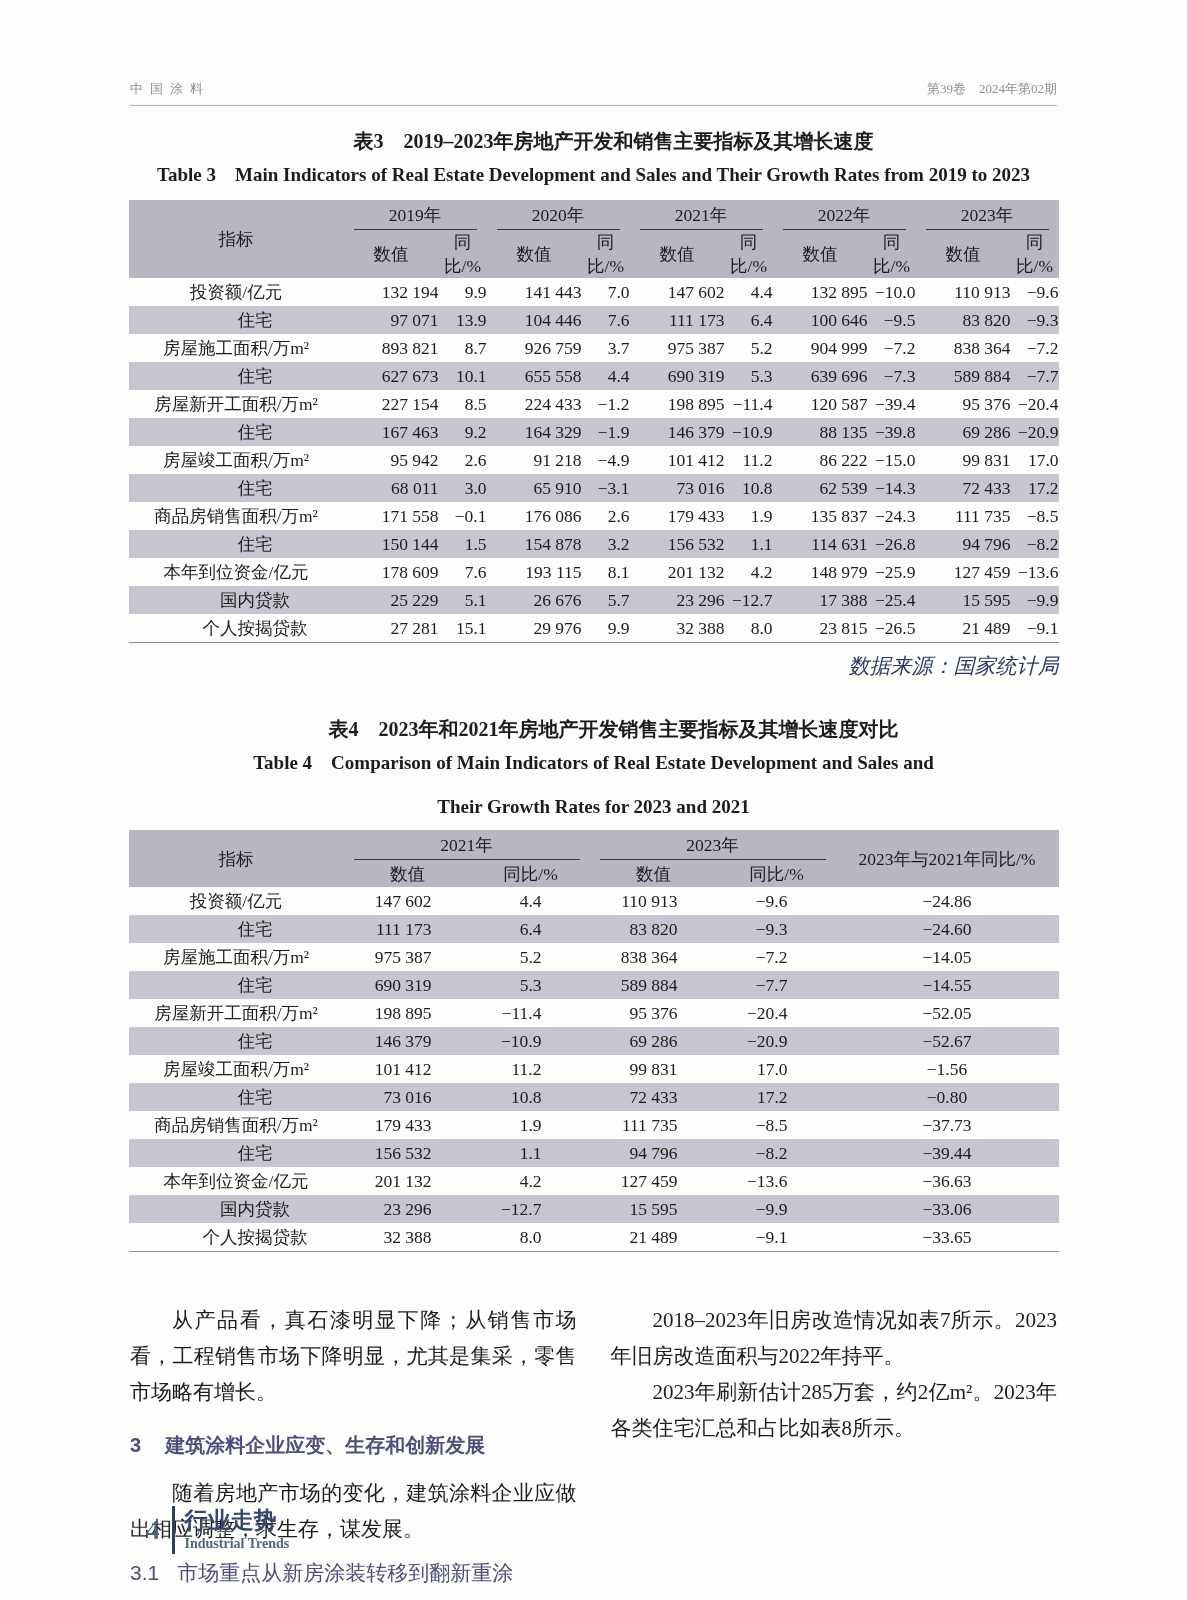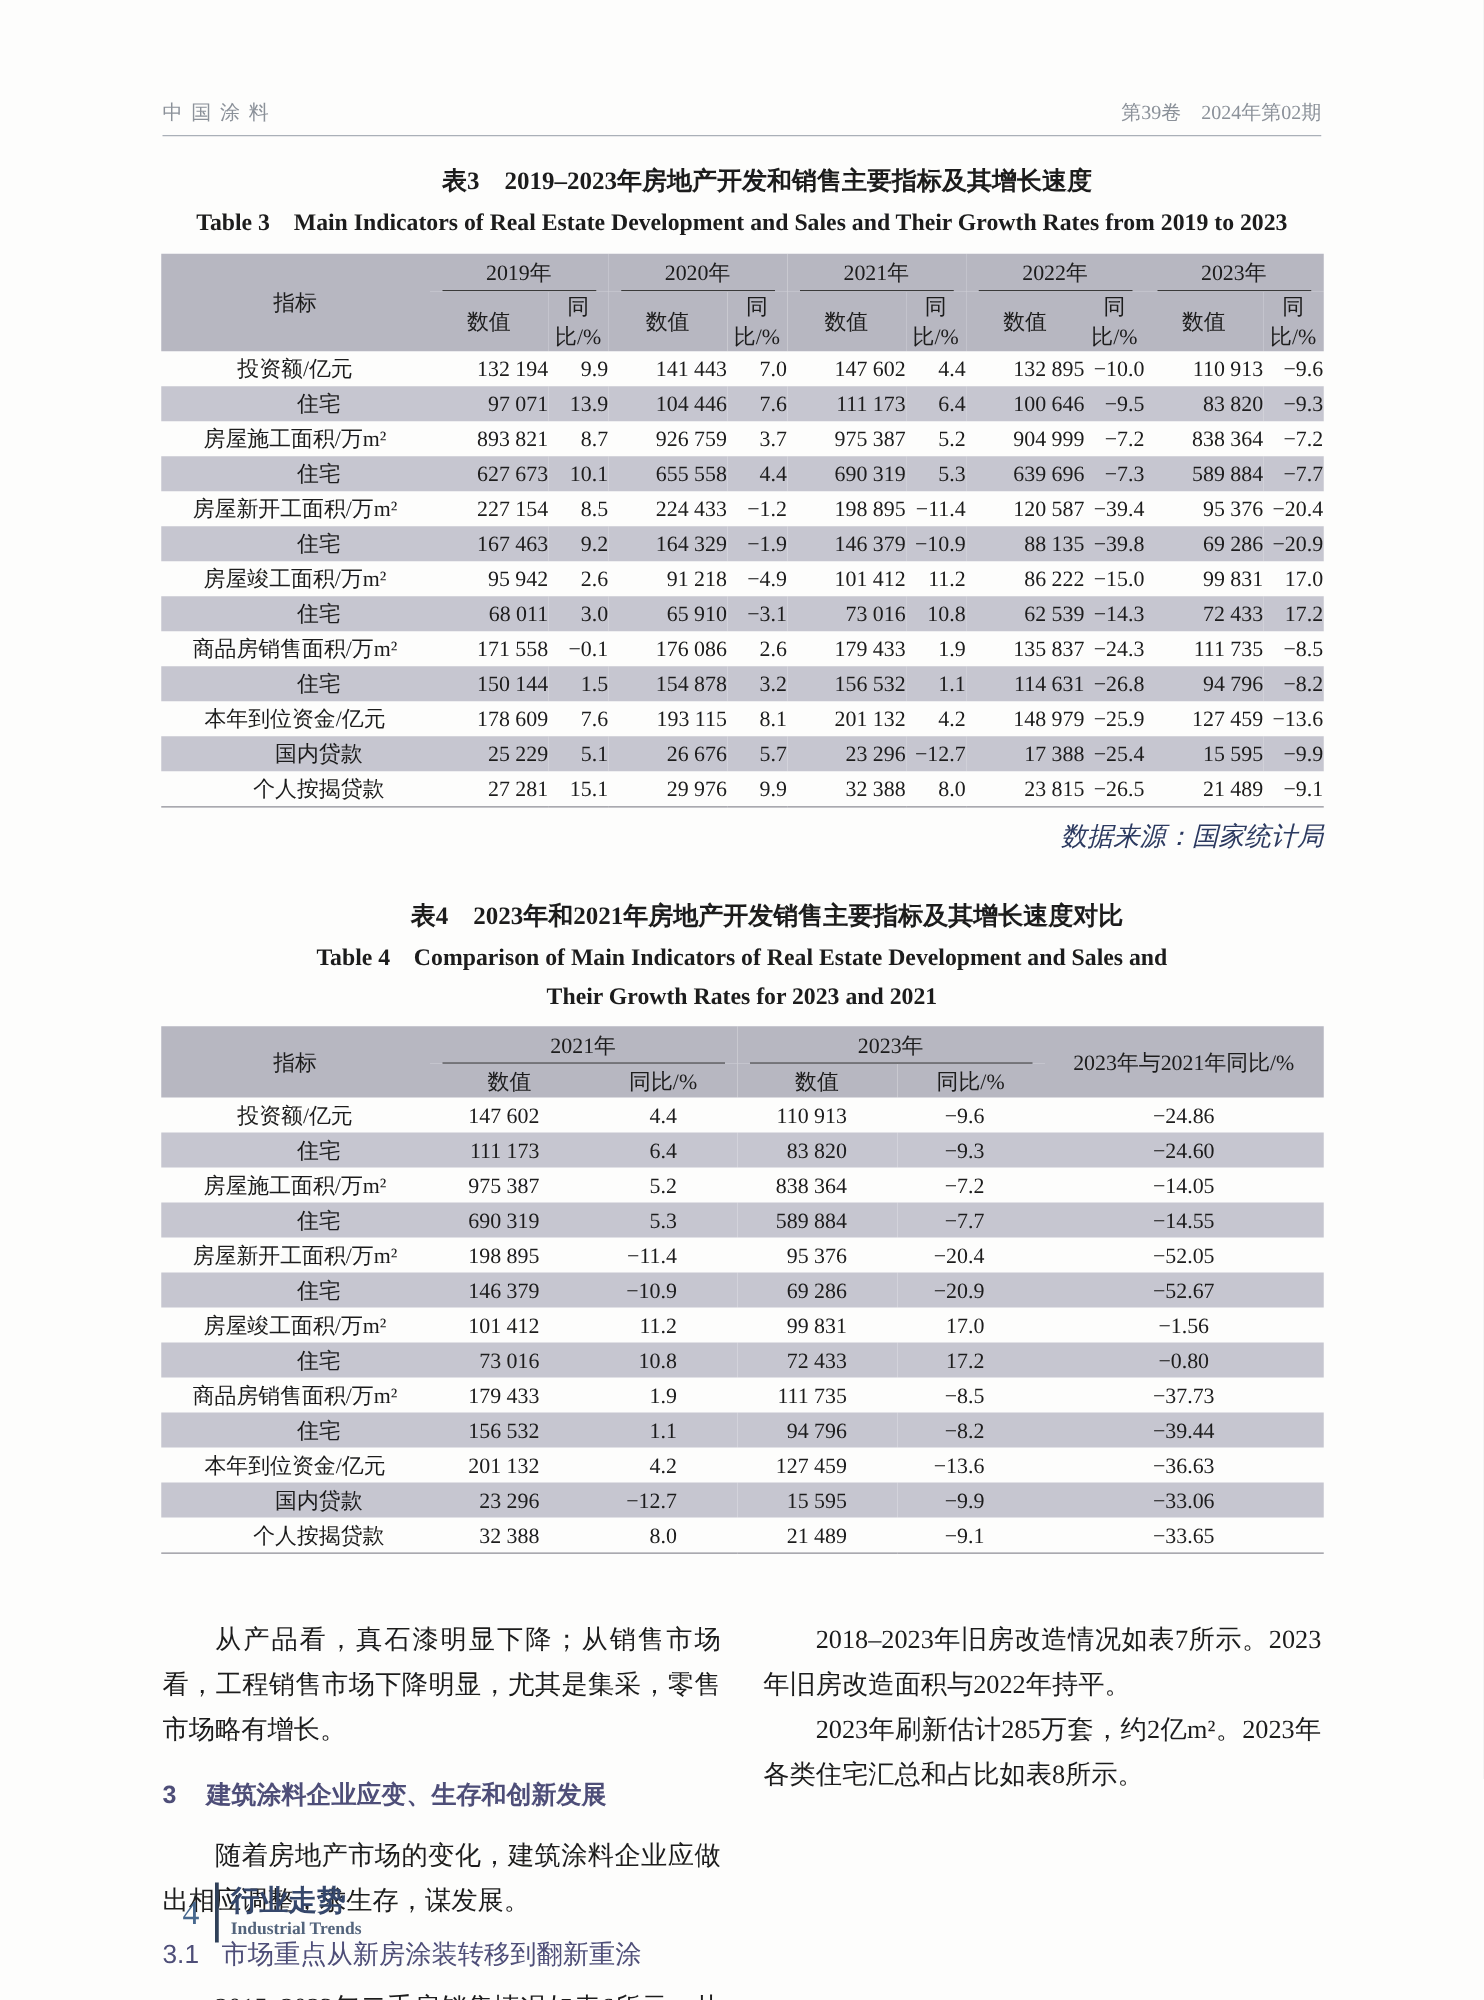--- a/index.html
+++ b/index.html
@@ -6,21 +6,21 @@
   .page{
     width:1187px;height:1600px;background:#fdfdfc;position:relative;
     margin:0 auto;overflow:hidden;
     font-family:"Liberation Serif","DejaVu Serif",serif;color:#1c1c1c;
   }
   
   .running-head{
     display:flex;justify-content:space-between;align-items:flex-end;
     margin:0 130px;padding-top:80px;padding-bottom:7px;
     border-bottom:1px solid #aab0b8;
-    color:var(--running-head-text,#8b9199);font-size:16px;
+    color:var(--running-head-text,#8b9199);font-size:13px;
   }
   .running-head .jn{letter-spacing:7px;}
   
   .tbl-title-cn{text-align:center;font-weight:bold;font-size:20px;margin-top:22px;padding-left:40px;}
   .tbl-title-en{text-align:center;font-weight:bold;font-size:19px;margin-top:7px;}
   
   table.datatable{
     border-collapse:collapse;table-layout:fixed;width:930px;margin:12px auto 0;
     font-size:17.5px;border-bottom:1.5px solid #8d8d95;
   }
@@ -303,21 +303,21 @@
             <td class="yoy">−9.1</td>
           </tr>
         </tbody>
       </table>
     <div class="source">数据来源：国家统计局</div>
   </section>
 
   <section>
     <div class="tbl-title-cn" style="margin-top:36px;">表4　2023年和2021年房地产开发销售主要指标及其增长速度对比</div>
     <div class="tbl-title-en">Table 4　Comparison of Main Indicators of Real Estate Development and Sales and</div>
-    <div class="tbl-title-en" style="margin-top:8px;">Their Growth Rates for 2023 and 2021</div>
+    <div class="tbl-title-en" style="margin-top:20px;">Their Growth Rates for 2023 and 2021</div>
     <table class="datatable" id="table4">
         <colgroup>
           <col style="width:215px">
           <col style="width:128px">
           <col style="width:118px">
           <col style="width:128px">
           <col style="width:118px">
           <col style="width:223px">
         </colgroup>
         <thead>

